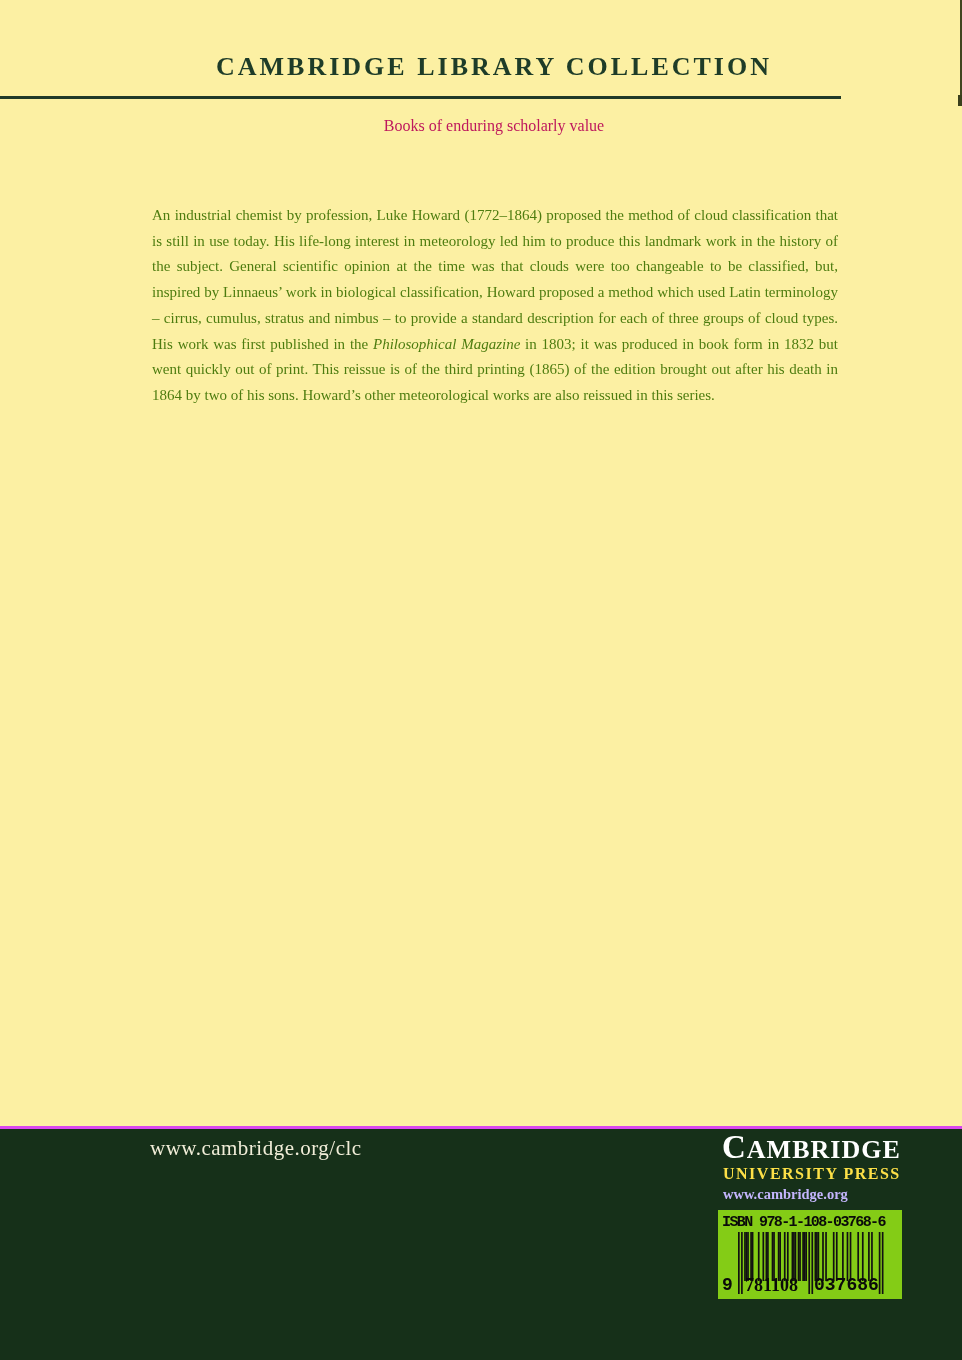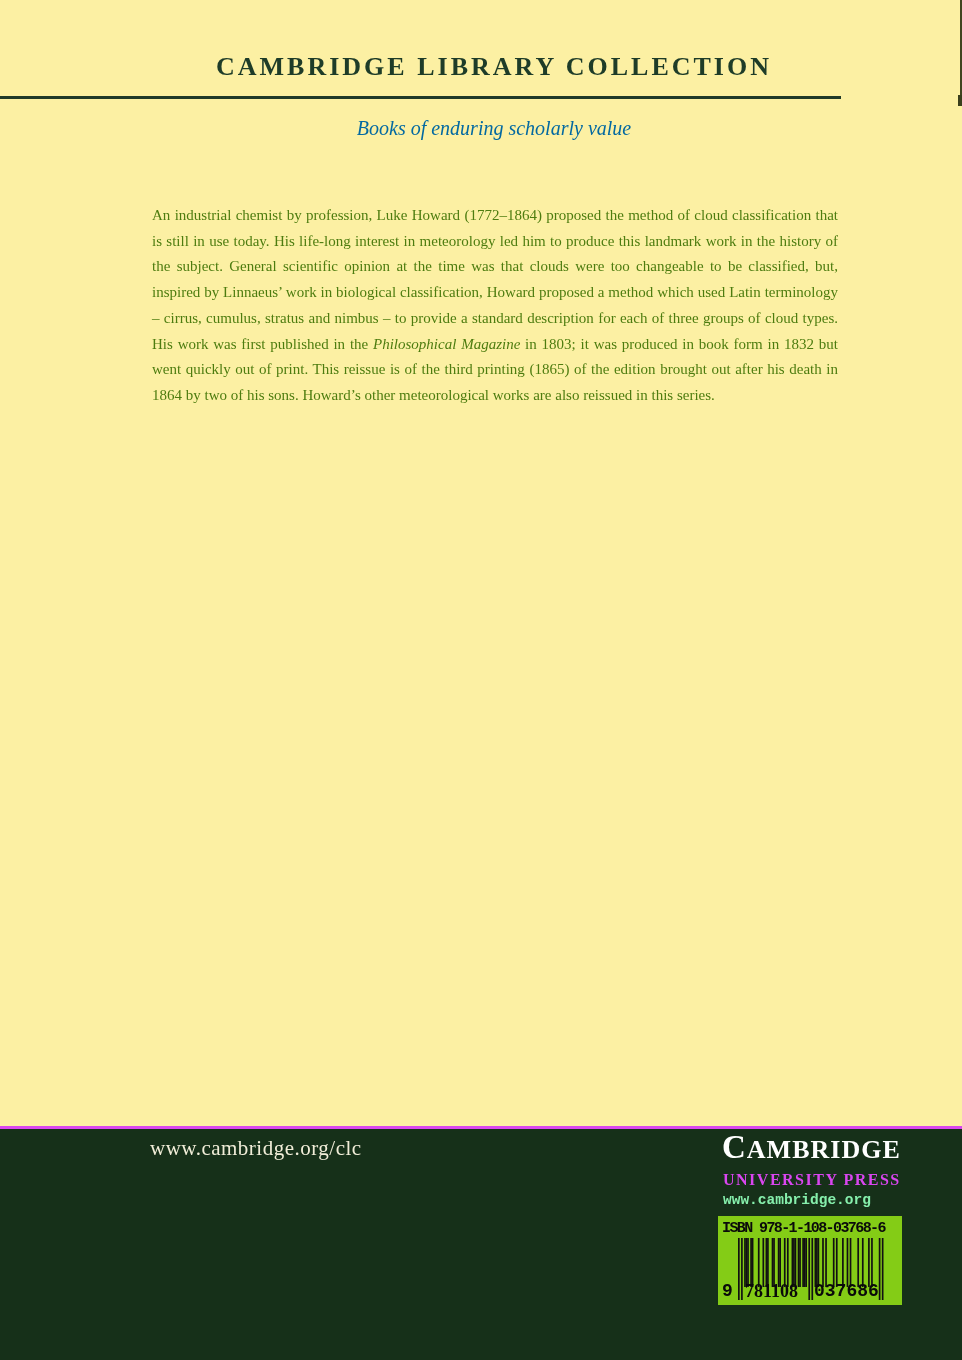--- a/index.html
+++ b/index.html
@@ -33,23 +33,22 @@
     background:#41451f;
   }
   .edge-artifact-notch {
     position:absolute; right:0; top:95px;
     width:4px; height:11px;
     background:#3a3f1c;
   }
   .tagline {
     position:absolute; left:26px; top:117px; width:936px;
     text-align:center;
-    font-style:italic;
-    font-size:20px;
-    color:#0369a1;
+    font-size:16px;
+    color:#be185d;
   }
 
   
   .blurb {
     position:absolute; left:152px; top:203px; width:686px;
     font-family:"Liberation Serif", serif;
     font-size:15px;
     line-height:25.7px;
     text-align:justify;
     color:#4d7c0f;
@@ -79,33 +78,33 @@
     font-family:"Liberation Serif", serif;
     font-weight:bold;
     letter-spacing:1px;
     line-height:28px;
     padding-left:4px;
     white-space:nowrap;
   }
   .cambridge-line .initial { font-size:33px; }
   .cambridge-line .rest { font-size:26px; }
   .univ-press {
-    color:#d946ef;
+    color:#fde047;
     font-family:"Liberation Serif", serif;
     font-weight:bold;
     font-size:16px;
     letter-spacing:1.5px;
     line-height:16px;
-    margin-top:8px;
+    margin-top:2px;
     padding-left:5px;
     white-space:nowrap;
   }
   .cup-url {
-    color:#86efac;
-    font-family:Liberation Mono, monospace;
+    color:#c4b5fd;
+    font-family:Liberation Serif, serif;
     font-weight:bold;
     font-size:14.5px;
     line-height:15px;
     margin-top:5px;
     padding-left:5px;
   }
   .barcode-box {
     position:relative;
     margin-top:8px;
     width:184px; height:89px;

